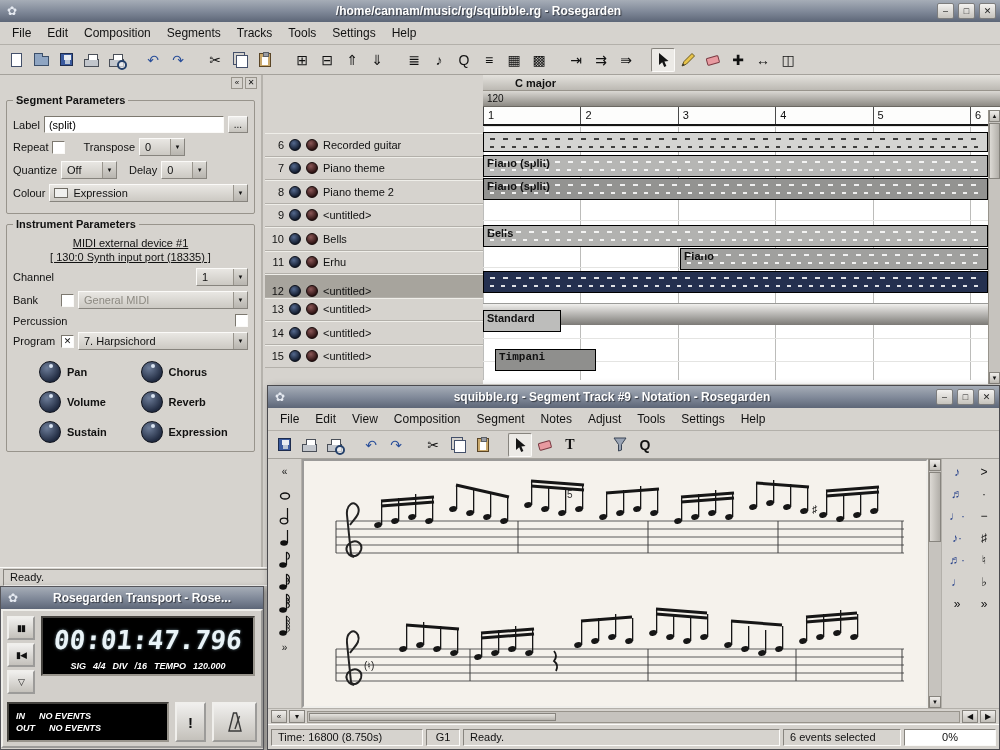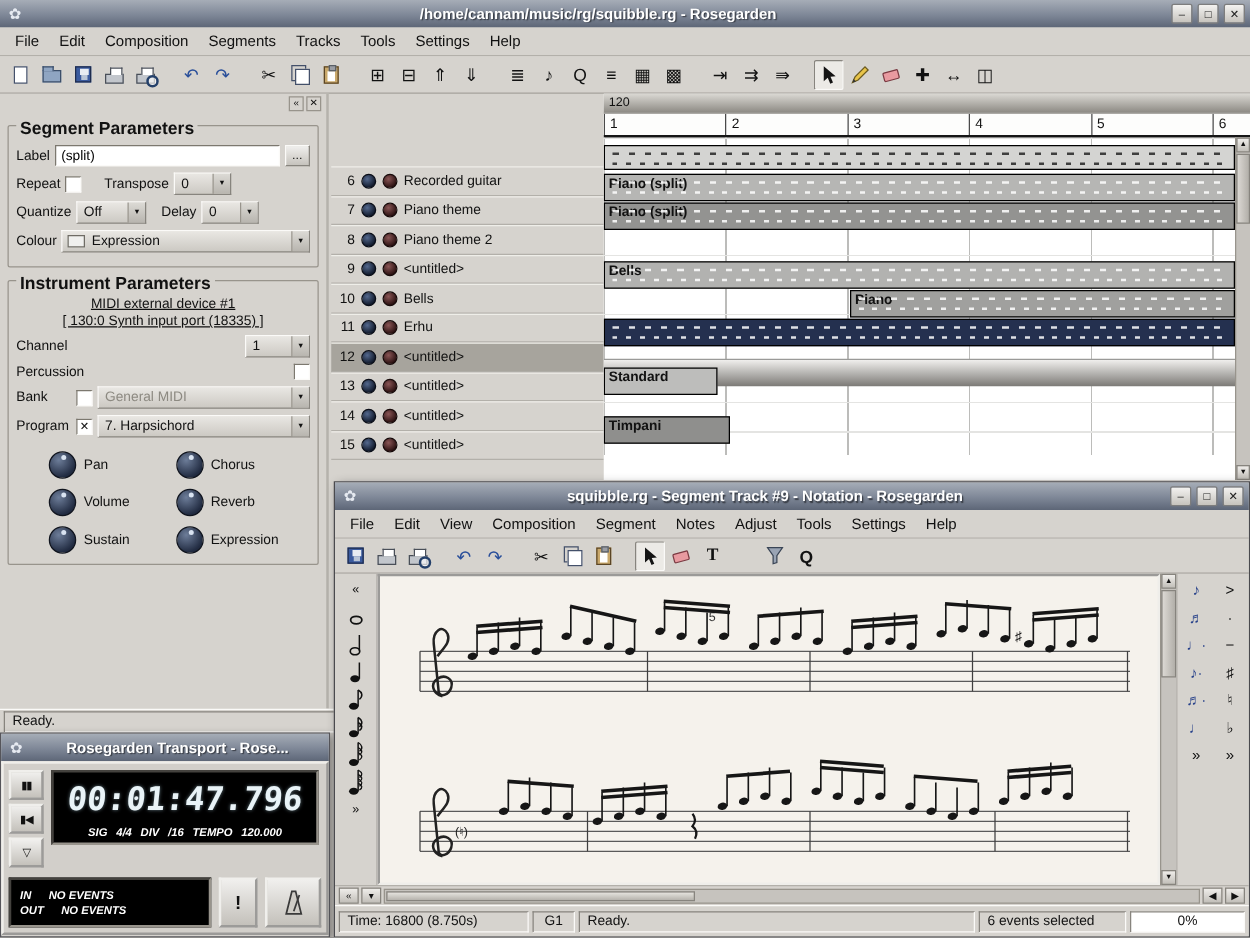--- a/index.html
+++ b/index.html
@@ -45,39 +45,39 @@
   .ic-printer-zoom::after { content:''; position:absolute; right:-4px; bottom:-4px; width:6px; height:6px; border:2px solid #24406a; border-radius:50%; background:rgba(255,255,255,.65); }
   .ic-copy { width:12px; height:13px; background:#fff; border:1px solid #44506a; box-shadow:-3px -3px 0 -1px #d6d3ce, -3px -3px 0 0 #44506a; margin-left:3px; margin-top:3px; }
   .ic-clipboard { width:12px; height:14px; background:#c9a86b; border:1px solid #5a4526; position:relative; }
   .ic-clipboard::before { content:''; position:absolute; top:3px; left:2px; width:6px; height:8px; background:#fff; }
   .ic-clipboard::after { content:''; position:absolute; top:-2px; left:3px; width:4px; height:3px; background:#9a9da4; border:1px solid #5a5f66; }
   
   #left-panel { position:absolute; left:0; top:75px; width:263px; height:492px; background:#d6d3ce; border-right:2px solid #b5b2ac; }
   .panel-head { height:15px; display:flex; justify-content:flex-end; gap:2px; padding:2px 4px 0; }
   .mini-btn { width:12px; height:12px; font-size:8px; line-height:1; display:flex; align-items:center; justify-content:center; border:1px solid #98948c; background:#d6d3ce; }
   .groupbox { position:relative; margin:10px 6px 6px; border:1px solid #98948c; border-radius:2px; padding:10px 6px 6px; }
-  .gtitle { position:absolute; top:-7px; left:6px; background:#d6d3ce; padding:0 3px; font-size:14px; font-weight:bold; }
+  .gtitle { position:absolute; top:-7px; left:6px; background:#d6d3ce; padding:0 3px; font-size:11px; font-weight:bold; }
   .frow { display:flex; align-items:center; gap:4px; margin:5px 0; }
   .tinput { background:#fff; border:1px solid; border-color:#7c786f #fbfaf8 #fbfaf8 #7c786f; padding:1px 4px; height:17px; font-size:11px; font-family:"Liberation Sans",sans-serif; }
   .pbtn { background:linear-gradient(#f0efed,#c6c3bd); border:1px solid; border-color:#fbfaf8 #87847e #87847e #fbfaf8; font-size:10px; padding:1px 5px; height:17px; }
   .combo { display:inline-flex; align-items:center; height:18px; border:1px solid; border-color:#fbfaf8 #87847e #87847e #fbfaf8; background:linear-gradient(#e9e7e3,#ccc9c3); }
   .combo .cval { padding:0 5px; font-size:11px; flex:1; white-space:nowrap; overflow:hidden; text-align:left; }
   .combo .carr { width:14px; align-self:stretch; display:flex; align-items:center; justify-content:center; font-size:6px; border-left:1px solid #98948c; background:linear-gradient(#dcdad5,#b8b5af); }
   .combo.disabled .cval { color:#8d8a82; }
   .checkbox { width:13px; height:13px; background:#fff; border:1px solid; border-color:#7c786f #fbfaf8 #fbfaf8 #7c786f; display:flex; align-items:center; justify-content:center; font-size:9px; line-height:1; }
   .swatch { width:14px; height:10px; background:#f0f0ee; border:1px solid #6f6c65; margin-left:4px; }
   .centerline { text-align:center; margin:2px 0;text-decoration:underline; }
   .knob-grid { display:grid; grid-template-columns:1fr 1fr; gap:8px 4px; padding:6px 10px 2px 26px; }
-  .knob-item { display:flex; align-items:center; gap:6px; }
+  .knob-item { display:flex; align-items:center; gap:6px;font-weight:bold; }
   .knob { width:22px; height:22px; border-radius:50%; background:radial-gradient(circle at 35% 30%, #6d7d99, #212b41 72%); border:1px solid #10141e; position:relative; }
   .knob::after { content:''; position:absolute; left:9px; top:2px; width:4px; height:4px; border-radius:50%; background:#d9e3f1; }
   
   #track-list { position:absolute; left:265px; top:133px; width:218px; background:#d6d3ce; }
   .track-row { height:23.5px; display:flex; align-items:center; gap:5px; padding:0 4px; border-top:1px solid #efeee9; border-bottom:1px solid #b3b0aa; }
-  .track-row.selected { background:#a7a49d; }
+  .track-row.selected { background:#a7a49d;align-items:flex-end; }
   .tnum { width:15px; text-align:right; }
   .led { width:12px; height:12px; border-radius:50%; }
   .led-mute { background:radial-gradient(circle at 38% 32%, #54698e, #0f1728 76%); border:1px solid #0a0e18; }
   .led-rec { background:radial-gradient(circle at 38% 32%, #8a5656, #280f0f 76%); border:1px solid #170a0a; }
   .tname { flex:1; white-space:nowrap; overflow:hidden; }
   
   #canvas { position:absolute; left:483px; top:75px; width:517px; height:309px; background:#fff; }
   .keybar { height:16px; background:linear-gradient(#e4e2dd,#bcb9b3); border-bottom:1px solid #98948c; font-weight:bold; display:flex; align-items:center; padding-left:32px; }
   .tempobar { height:16px; background:linear-gradient(#dad8d3,#8d8a84); font-size:10px; padding:2px 0 0 4px; border-bottom:1px solid #6b6862; }
   .barruler { height:19px; background:#fdfdfc; border-bottom:2px solid #161616; display:flex; overflow:hidden; }
@@ -95,22 +95,22 @@
   .dash::after { top:13px; background:repeating-linear-gradient(90deg, var(--dc) 0 4px, transparent 4px 11px); }
   .dash-w { --dc:rgba(255,255,255,.85); }
   .dash-d { --dc:rgba(25,25,25,.8); }
   #seg-recorded { left:0; right:12px; top:6px;  height:20px; background:#d4d4d2; }
   #seg-piano1   { left:0; right:12px; top:29px; height:22px; background:#b6b6b4; }
   #seg-piano2   { left:0; right:12px; top:52px; height:22px; background:#939391; }
   #seg-bells    { left:0; right:12px; top:99px; height:22px; background:#b2b2b0; }
   #seg-piano    { left:197px; right:12px; top:122px; height:22px; background:#a0a09e; }
   #seg-navy     { left:0; right:12px; top:145px; height:22px; background:#24304f; }
   .band { position:absolute; left:0; right:12px; top:177px; height:22px; background:linear-gradient(#f0efed,#7c7a76); border-top:1px solid #9a9a98; }
-  #seg-standard { left:0; top:184px; width:91px; height:22px; background:#bdbdbb; }
-  #seg-timpani  { left:0; top:223px; width:101px; height:22px; background:#8f8f8d; }
+  #seg-standard { left:0; top:184px; width:78px; height:22px; background:#bdbdbb; }
+  #seg-timpani  { left:12px; top:223px; width:101px; height:22px; background:#8f8f8d;font-family:Liberation Mono, monospace; }
   .vscroll { position:absolute; right:0; top:35px; bottom:0; width:12px; background:#c6c3be; border-left:1px solid #98948c; display:flex; flex-direction:column; }
   .sarr { height:12px; display:flex; align-items:center; justify-content:center; font-size:6px; background:linear-gradient(#efedea,#c2bfb9); border:1px solid #87847e; }
   .sthumb { height:56px; background:linear-gradient(90deg,#dcd9d4,#b2afa9); border:1px solid #87847e; margin:1px 0; }
   .strack { flex:1; }
   
   .statusbar { display:flex; align-items:center; gap:3px; background:#d6d3ce; border-top:1px solid #fbfaf8; padding:2px 3px; }
   .sfield { border:1px solid; border-color:#87847e #fbfaf8 #fbfaf8 #87847e; padding:1px 6px; height:17px; display:flex; align-items:center; white-space:nowrap; overflow:hidden; }
   #main-status { position:absolute; left:0; top:567px; width:1000px; height:19px; }
   #main-status .sfield { flex:1; }
   
@@ -343,30 +343,30 @@
         <div class="centerline">MIDI external device #1</div>
         <div class="centerline">[ 130:0 Synth input port (18335) ]</div>
         <div class="frow">
           <span>Channel</span>
           <span class="combo" style="width:52px;margin-left:auto">
             <span class="cval">1</span>
             <span class="carr">▼</span>
           </span>
         </div>
         <div class="frow">
-          <span>Percussion</span>
-          <span class="checkbox" style="margin-left:auto"></span>
-        </div>
-        <div class="frow">
           <span style="width:44px">Bank</span>
           <span class="checkbox"></span>
           <span class="combo disabled" style="flex:1">
             <span class="cval">General MIDI</span>
             <span class="carr">▼</span>
           </span>
+        </div>
+        <div class="frow">
+          <span>Percussion</span>
+          <span class="checkbox" style="margin-left:auto"></span>
         </div>
         <div class="frow">
           <span style="width:44px">Program</span>
           <span class="checkbox">✕</span>
           <span class="combo" style="flex:1">
             <span class="cval">7. Harpsichord</span>
             <span class="carr">▼</span>
           </span>
         </div>
         <div class="knob-grid">
@@ -457,20 +457,23 @@
       </div>
         <div class="track-row">
         <span class="tnum">15</span>
         <span class="led led-mute"></span>
         <span class="led led-rec"></span>
         <span class="tname">&lt;untitled&gt;</span>
       </div>
       </div>
 
     <div id="canvas">
+      <div class="keybar">
+        <span>C major</span>
+      </div>
       <div class="tempobar">
         <span>120</span>
       </div>
       <div class="barruler">
 
       <span class="barcell">1</span>
           <span class="barcell">2</span>
           <span class="barcell">3</span>
           <span class="barcell">4</span>
           <span class="barcell">5</span>

